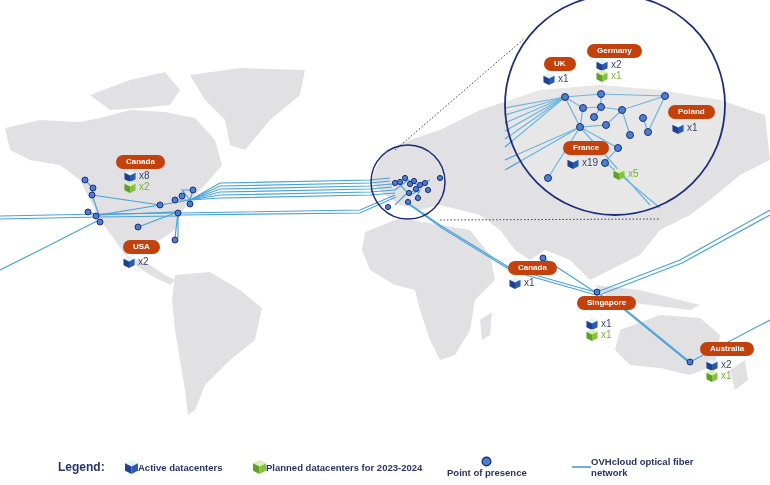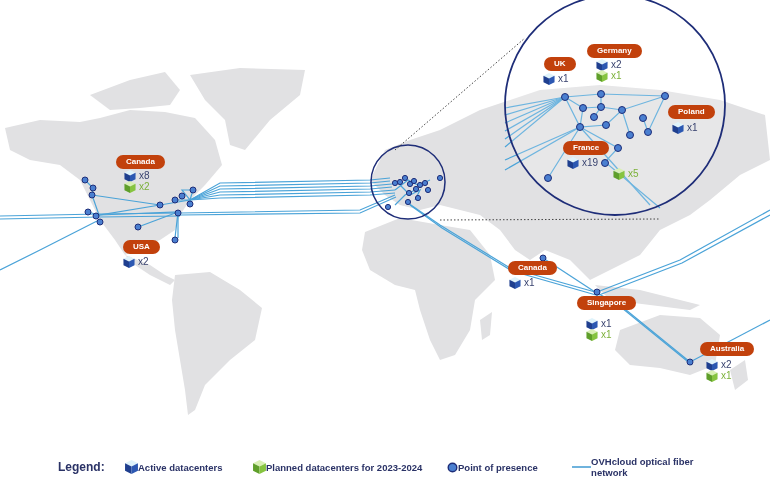--- a/index.html
+++ b/index.html
@@ -268,21 +268,21 @@
         <use href="#cubeA"></use>
       </svg>
     <span>Active datacenters</span>
   </div>
   <div class="leg-item" style="left:253px;">
     <svg class="cube" style="width:13px;height:14px" viewBox="0 0 12 13">
         <use href="#cubeP"></use>
       </svg>
     <span>Planned datacenters for 2023-2024</span>
   </div>
-  <div class="leg-item" style="left:447px;">
+  <div class="leg-item" style="left:447px;flex-direction:column;">
     <svg width="11" height="11">
         <circle cx="5.5" cy="5.5" r="4.3" fill="#4a7fd0" stroke="#1e2d78" stroke-width="1.4"></circle>
       </svg>
     <span>Point of presence</span>
   </div>
   <div class="leg-item" style="left:572px;">
     <svg width="22" height="4">
         <line x1="0" y1="2" x2="22" y2="2" stroke="#6fb3dd" stroke-width="2"></line>
       </svg>
     <span>OVHcloud optical fiber network</span>

